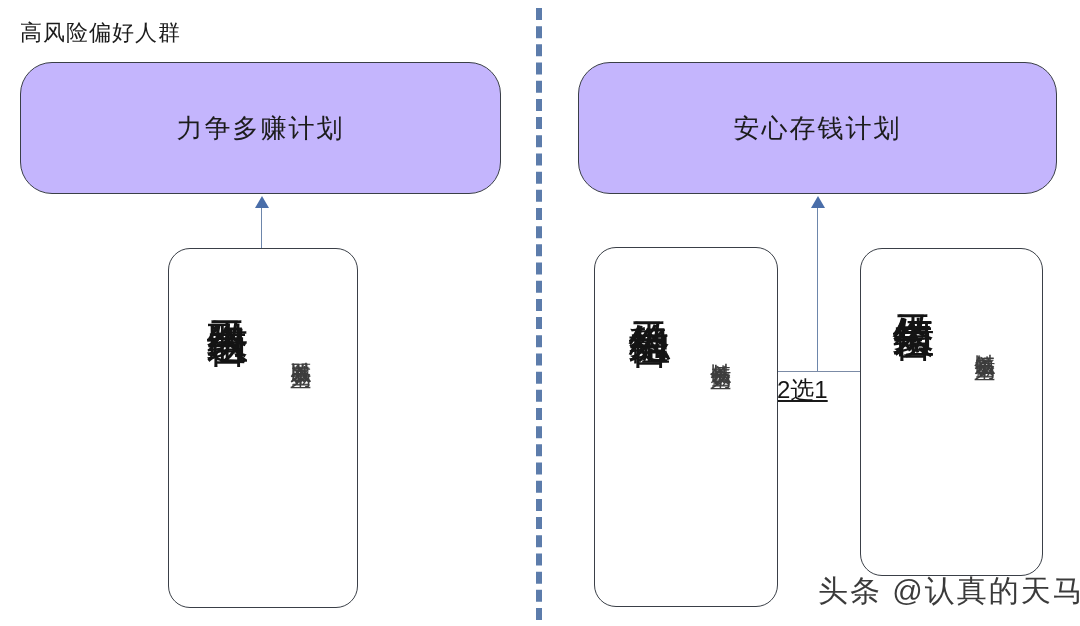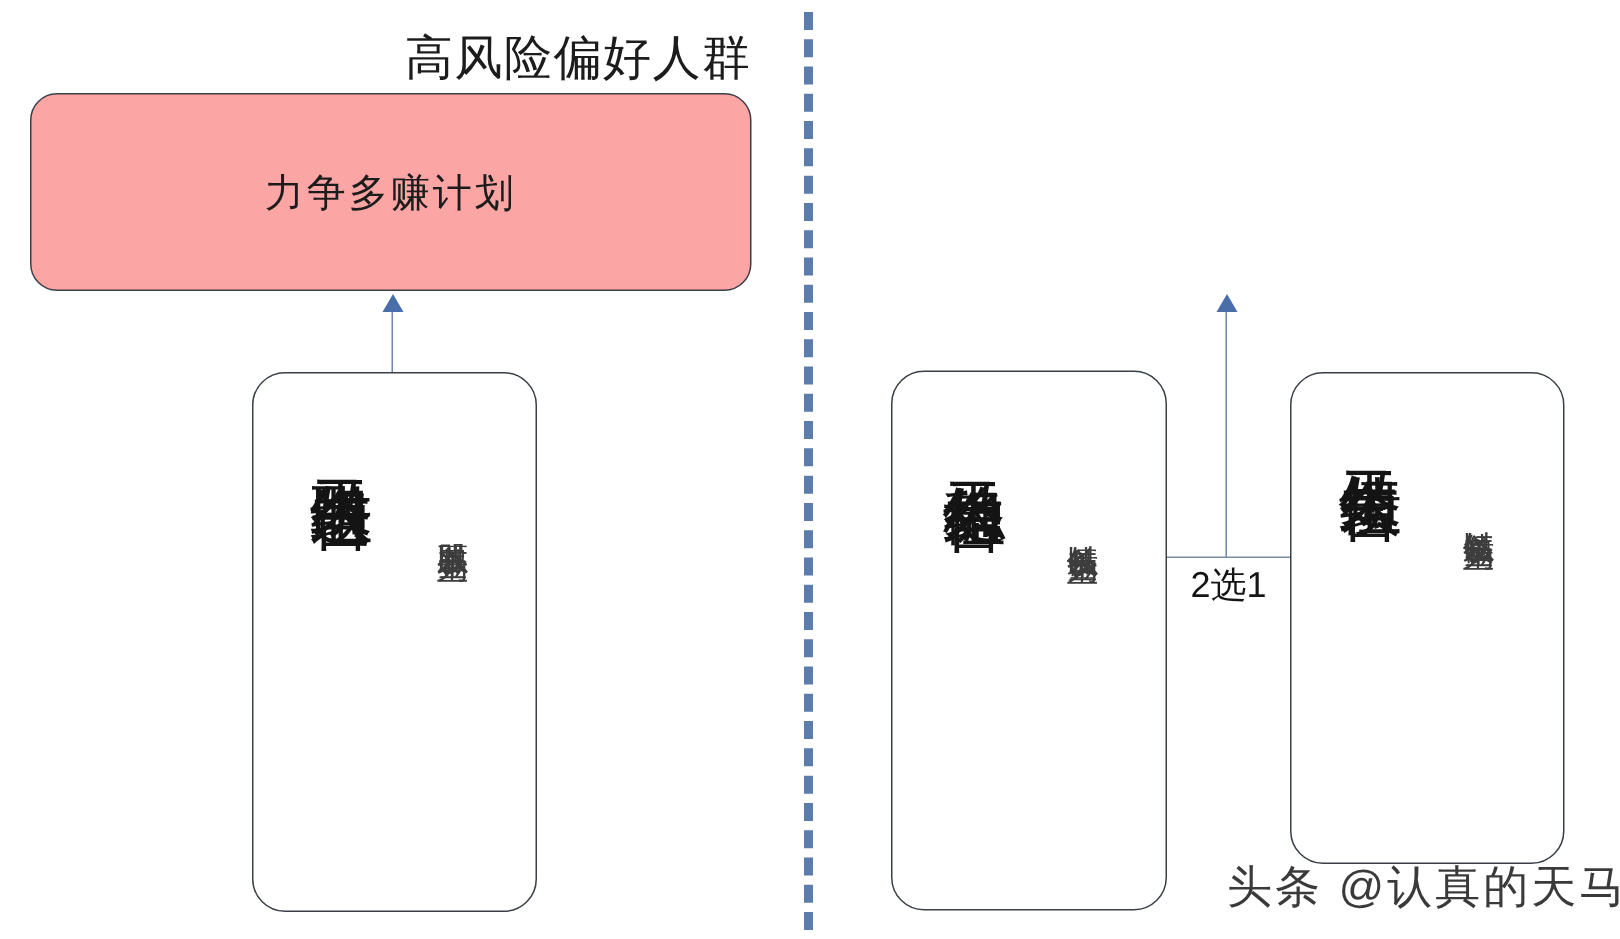--- a/index.html
+++ b/index.html
@@ -15,34 +15,34 @@
     position: relative;
     width: 1080px;
     height: 626px;
     background: #ffffff;
     overflow: hidden;
   }
 
   
   .section-title {
     position: absolute;
-    font-size: 32px;
+    font-size: 22px;
     line-height: 1;
     letter-spacing: 1px;
     color: #1c1c1c;
     white-space: nowrap;
-    text-align: right;
+    text-align: left;
   }
 
   
   .plan-box {
     position: absolute;
     border: 1.6px solid #3a3f47;
-    border-radius: 18px;
-    background: #fca5a5;
+    border-radius: 32px;
+    background: #c4b5fd;
     box-sizing: border-box;
     display: flex;
     align-items: center;
     justify-content: center;
   }
   .plan-label {
     font-size: 26px;
     letter-spacing: 2px;
     color: #1c1c1c;
     white-space: nowrap;
@@ -94,22 +94,22 @@
   }
 
   
   .choose-cell {
     position: absolute;
     box-sizing: border-box;
     border-left: 1.2px solid #8a9099;
     border-right: 1.2px solid #8a9099;
     display: flex;
     align-items: flex-start;
-    justify-content: center;
     padding-top: 2px;
+    text-decoration: underline;
   }
   .choose-label {
     font-size: 24px;
     color: #151515;
     letter-spacing: 0px;
     white-space: nowrap;
   }
 
   
   .divider {
@@ -143,20 +143,23 @@
   <div class="arrow-head" style="left:255px; top:196px;"></div>
 
   <div class="portfolio-box" style="left:168px; top:248px; width:190px; height:360px;">
     <span class="vert-main" style="left:36px; top:38px;">天马进取组合</span>
     <span class="vert-sub" style="left:118px; top:96px;">以股票基金为主</span>
   </div>
 
   <div class="divider" style="left:536px; top:8px; height:612px;"></div>
 
 
+  <div class="plan-box" style="left:578px; top:62px; width:479px; height:132px;">
+    <span class="plan-label">安心存钱计划</span>
+  </div>
 
   <div class="conn-line conn-vert" style="left:817px; top:206px; height:166px;"></div>
   <div class="arrow-head" style="left:811px; top:196px;"></div>
 
   <div class="conn-line conn-horiz" style="left:776px; top:371px; width:86px;"></div>
 
   <div class="choose-cell" style="left:776px; top:372px; width:86px; height:44px;">
     <span class="choose-label">2选1</span>
   </div>
 

